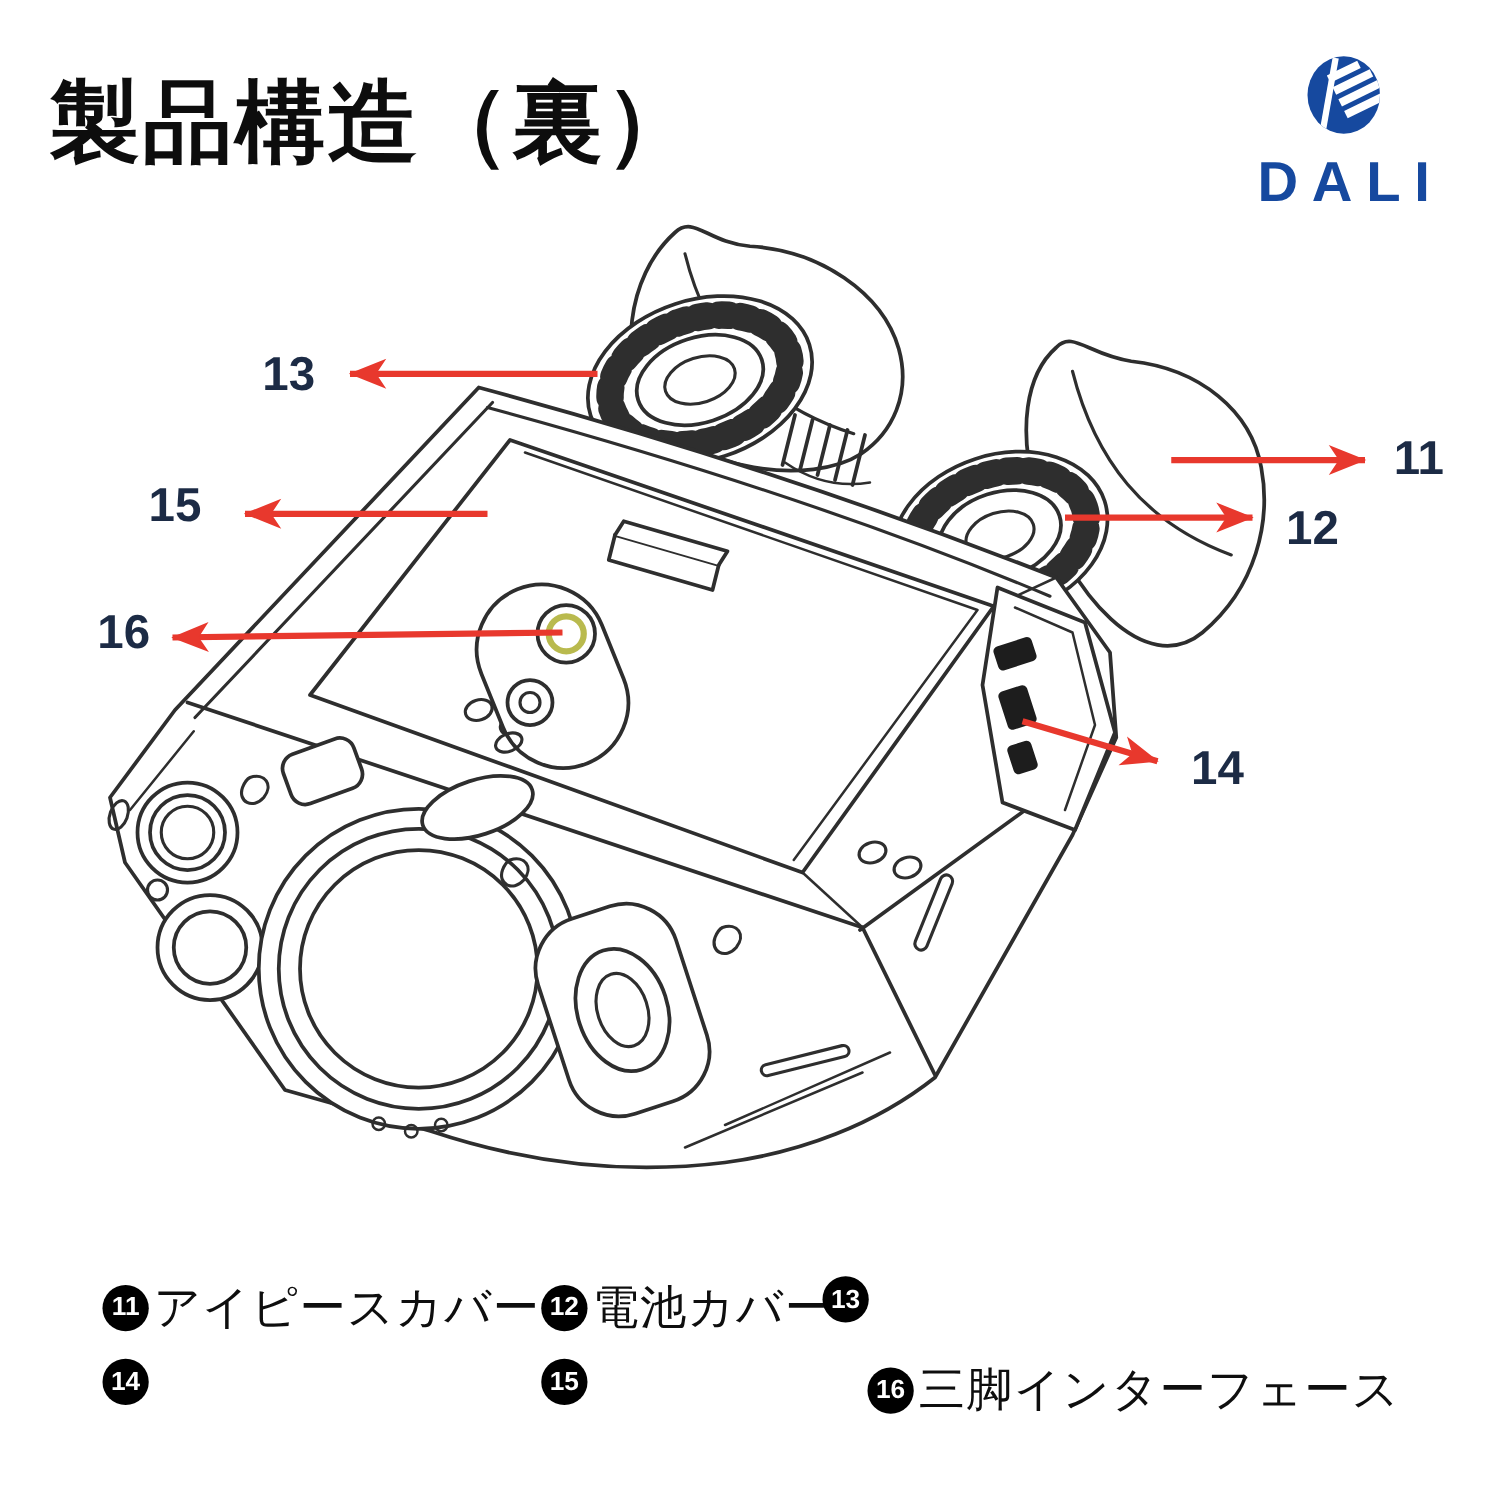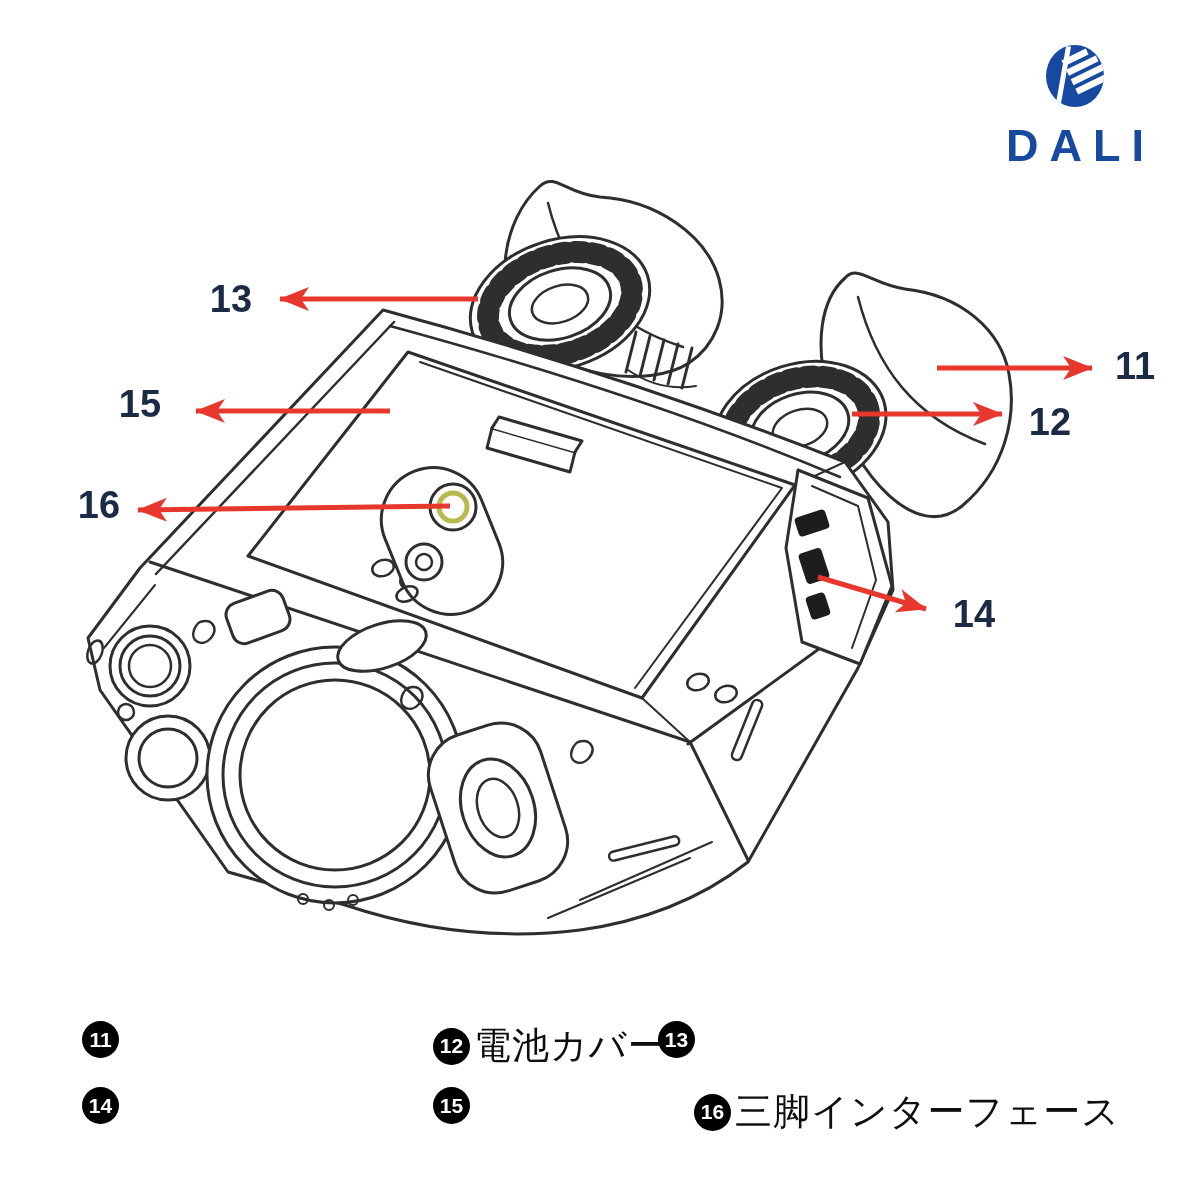--- a/index.html
+++ b/index.html
@@ -16,20 +16,21 @@
   .legend-badge{width:37px;height:37px;border-radius:50%;background:#000;color:#fff;
                 display:flex;align-items:center;justify-content:center;
                 font-size:21px;font-weight:bold;flex:0 0 auto;}
   .legend-label{font-size:37px;color:#0e0e0e;font-weight:500;letter-spacing:1px;}
 </style>
 </head>
 <body>
 
 <div class="page">
 
+  <div class="title">製品構造（裏）</div>
 
   <div class="logo">
     <svg class="logo-icon" width="60" height="64" viewBox="0 0 60 64">
       <defs>
           <clipPath id="globeclip">
             <ellipse cx="30" cy="32" rx="29" ry="31"></ellipse>
           </clipPath>
         </defs>
       <ellipse cx="30" cy="32" rx="29" ry="31" fill="#16499f"></ellipse>
       <g clip-path="url(#globeclip)">
@@ -177,20 +178,21 @@
       <text x="99" y="518">16</text>
       <text x="1135" y="379">11</text>
       <text x="1050" y="435">12</text>
       <text x="974" y="627">14</text>
     </g>
   </svg>
 
   <div>
     <div class="legend-item" style="left:82px;top:1021px;">
       <span class="legend-badge">11</span>
+      <span class="legend-label">アイピースカバー</span>
     </div>
     <div class="legend-item" style="left:433px;top:1021px;">
       <span class="legend-badge">12</span>
       <span class="legend-label">電池カバー</span>
     </div>
     <div class="legend-item" style="left:658px;top:1021px;">
       <span class="legend-badge">13</span>
     </div>
     <div class="legend-item" style="left:82px;top:1087px;">
       <span class="legend-badge">14</span>

